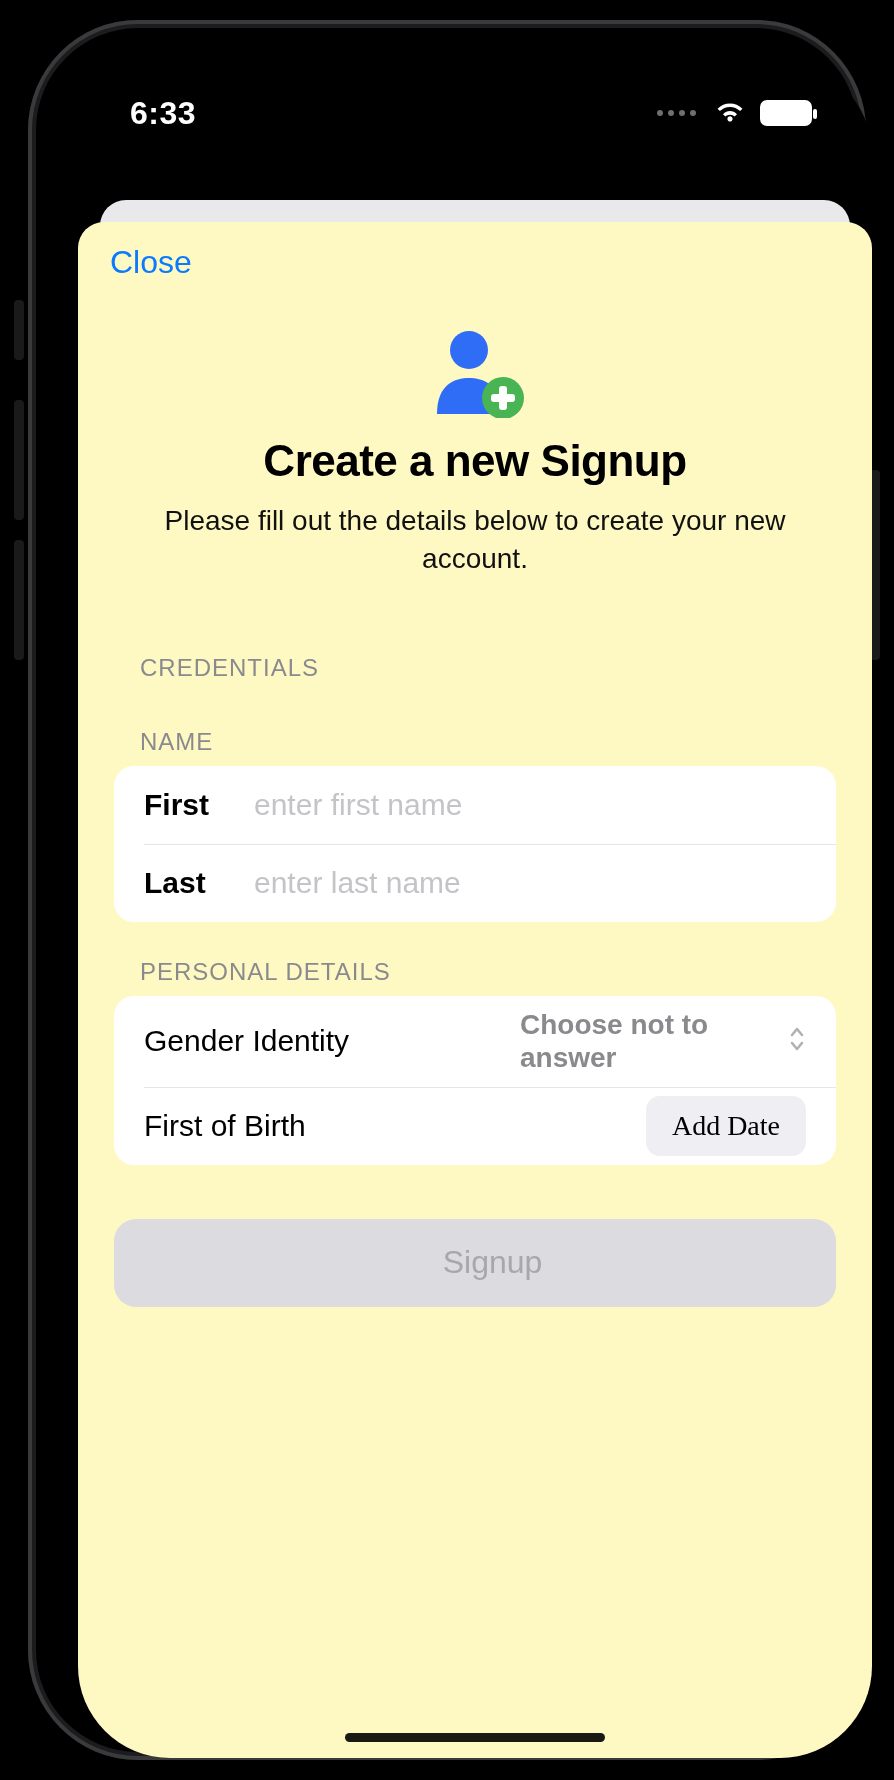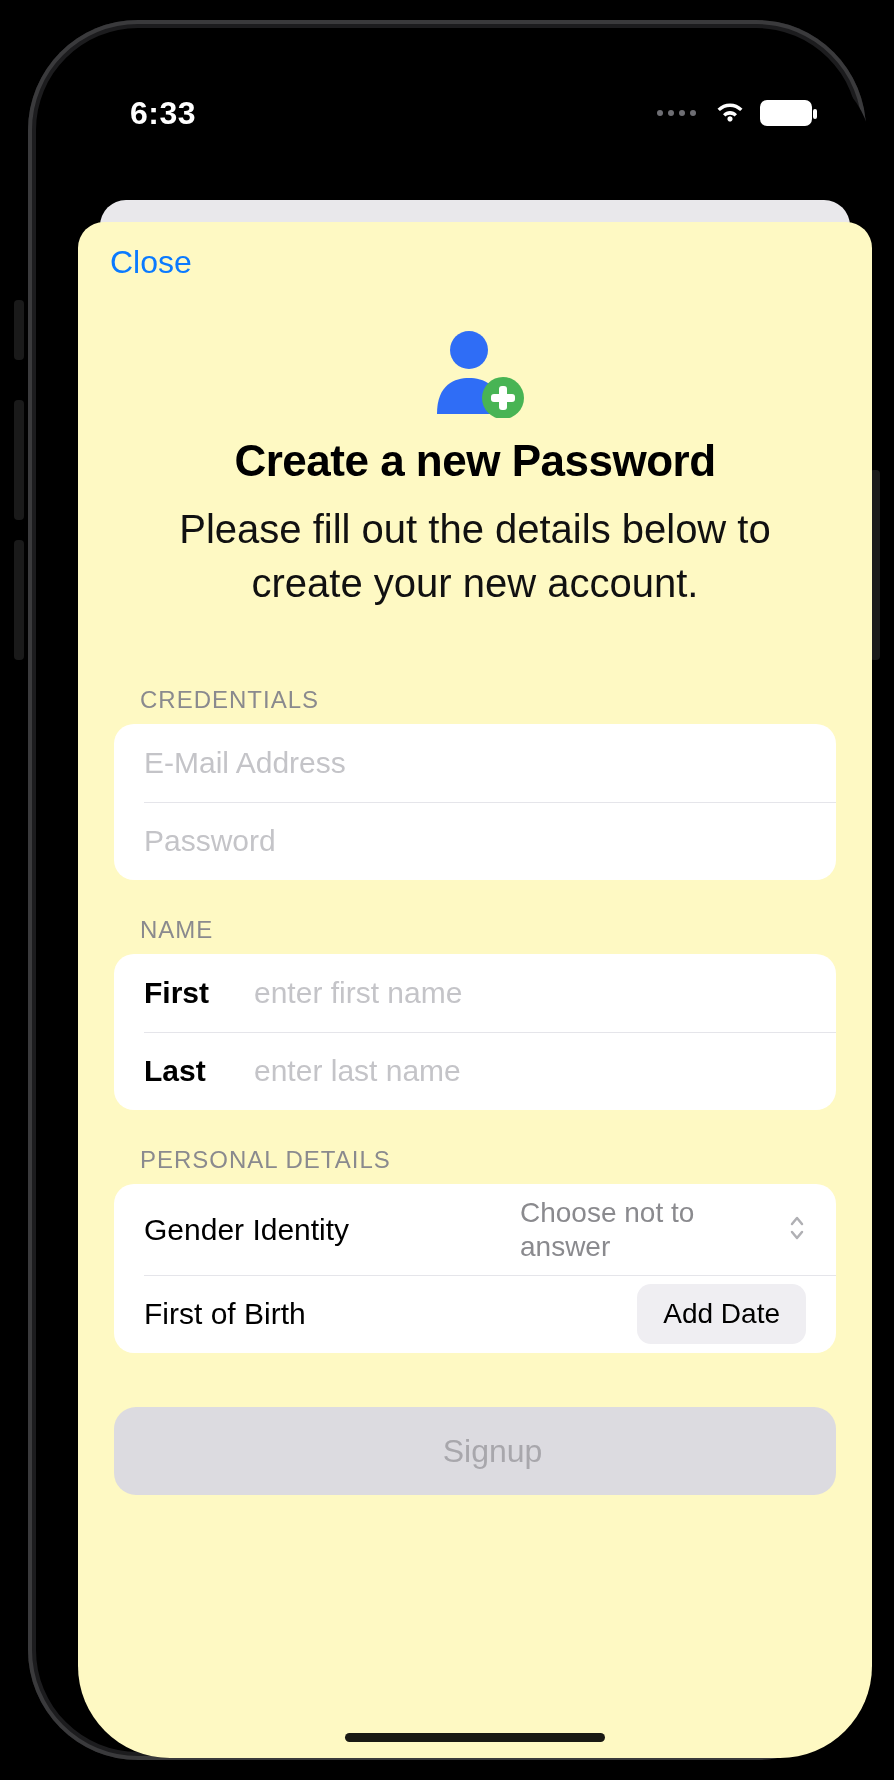--- a/index.html
+++ b/index.html
@@ -67,21 +67,21 @@
   }
 
   .hero {
     text-align: center; padding: 24px 48px 40px;
   }
   .hero-icon { display: inline-block; position: relative; width: 100px; height: 92px; margin-bottom: 18px; }
   .hero-title {
     font-size: 44px; font-weight: 800; color: #000; margin-bottom: 16px; letter-spacing: -0.5px;
   }
   .hero-sub {
-    font-size: 40px; color: #111; line-height: 1.35; font-weight: 400;
+    font-size: 28px; color: #111; line-height: 1.35; font-weight: 400;
   }
 
   .section-header {
     font-size: 24px; color: #8a8a8e; letter-spacing: 1px; font-weight: 500;
     padding: 36px 62px 10px;
   }
 
   .group {
     background: #fff; margin: 0 36px; border-radius: 20px; overflow: hidden;
   }
@@ -103,26 +103,27 @@
 
   .row .label {
     font-size: 30px; color: #000; width: 110px; flex-shrink: 0; font-weight: bold;
   }
   .row .label-wide {
     font-size: 30px; color: #000; flex: 1;
   }
   .picker-value {
     font-size: 28px; color: #8a8a8e; max-width: 260px; line-height: 1.2; text-align: left;
     margin-right: 8px;
+    font-weight: bold;
   }
   .picker-chevrons { color: #b0b0b4; flex-shrink:0; }
 
   .date-pill {
     background: #efeef2; color: #000; font-size: 28px; font-weight: 500;
-    padding: 14px 26px; border-radius: 14px; border: none;
+    padding: 14px 26px; border-radius: 14px; border: none; font-family: Liberation Serif, serif;
   }
 
   .signup-btn {
     display: block; margin: 54px 36px 0; height: 88px;
     background: #dcdbe0; color: #a8a7ac; font-size: 32px; font-weight: 500;
     border: none; border-radius: 22px; width: calc(100% - 72px); padding-left: 35px;
   }
 
   .home-indicator {
     position: absolute; bottom: 16px; left: 50%; transform: translateX(-50%);
@@ -170,33 +171,25 @@
           <div class="hero">
             <span class="hero-icon">
               <svg width="100" height="92" viewBox="0 0 100 92">
                 <circle cx="44" cy="24" r="19" fill="#2f6df6"></circle>
                 <path d="M12 88 C12 58 30 52 44 52 C58 52 76 58 76 88 Z" fill="#2f6df6"></path>
                 <circle cx="78" cy="72" r="21" fill="#48b454"></circle>
                 <rect x="74" y="60" width="8" height="24" rx="3" fill="#fff"></rect>
                 <rect x="66" y="68" width="24" height="8" rx="3" fill="#fff"></rect>
               </svg>
             </span>
-            <h1 class="hero-title">Create a new Password</h1>
+            <h1 class="hero-title">Create a new Signup</h1>
             <p class="hero-sub">Please fill out the details below to create your new account.</p>
           </div>
 
           <div class="section-header">CREDENTIALS</div>
-          <div class="group">
-            <div class="row">
-              <input type="email" placeholder="E-Mail Address" style="">
-            </div>
-            <div class="row">
-              <input type="password" placeholder="Password" style="">
-            </div>
-          </div>
 
           <div class="section-header">NAME</div>
           <div class="group">
             <div class="row">
               <span class="label">First</span>
               <input type="text" placeholder="enter first name" style="">
             </div>
             <div class="row">
               <span class="label">Last</span>
               <input type="text" placeholder="enter last name" style="">

